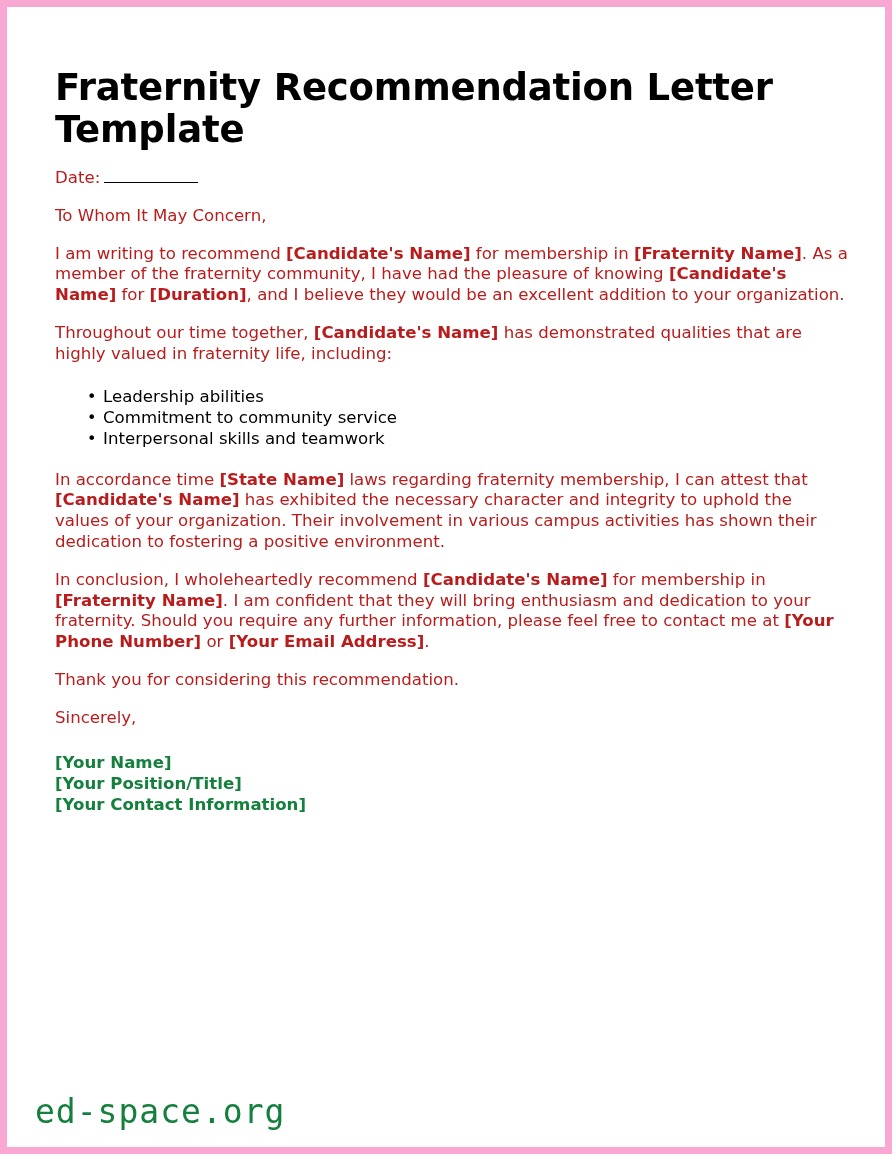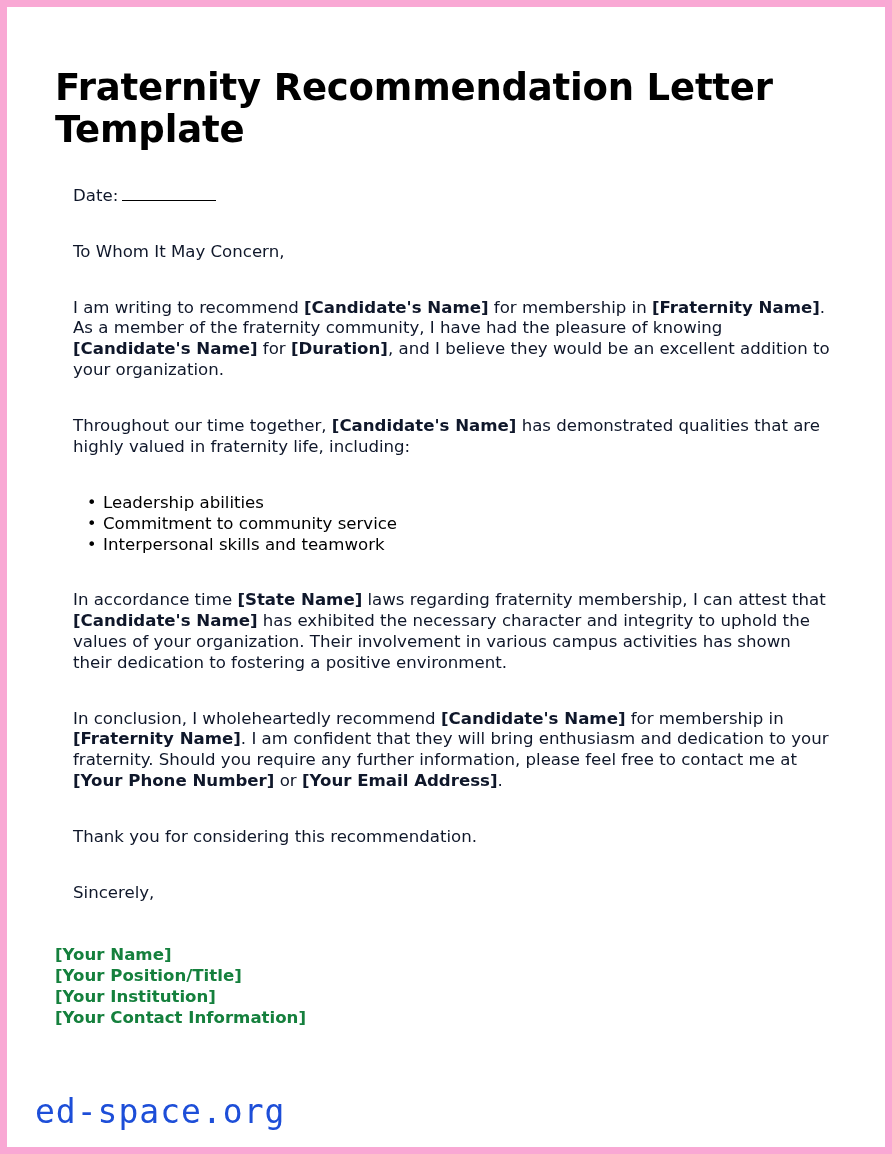--- a/index.html
+++ b/index.html
@@ -37,23 +37,23 @@
     font-weight: bold;
     line-height: 42px;
     letter-spacing: -0.2px;
     margin: 0;
     padding-top: 60px;
     color: #000000;
   }
   p.para {
     font-size: 16.6px;
     line-height: 20.8px;
-    margin: 18px;
+    margin: 0;
     padding-top: 17px;
-    color: #0f172a;
+    color: #b91c1c;
     text-align: left;
   }
   p.para b, li b {
     font-weight: bold;
   }
   .date-line {
     padding-top: 39px;
   }
   .blank {
     display: inline-block;
@@ -92,21 +92,21 @@
     font-weight: bold;
     color: #15803d;
   }
   .watermark {
     position: absolute;
     left: 28px;
     top: 1085px;
     font-family: "DejaVu Sans Mono", "Liberation Mono", monospace;
     font-size: 33px;
     letter-spacing: 1px;
-    color: #1d4ed8;
+    color: #15803d;
     white-space: nowrap;
   }
 </style>
 </head>
 <body>
 
 <div class="page">
 
   <div class="doc">
 
@@ -131,21 +131,20 @@
 
     <p class="para"><span>In conclusion, I wholeheartedly recommend </span><b>[Candidate's Name]</b><span> for membership in </span><b>[Fraternity Name]</b><span>. I am confident that they will bring enthusiasm and dedication to your fraternity. Should you require any further information, please feel free to contact me at </span><b>[Your Phone Number]</b><span> or </span><b>[Your Email Address]</b><span>.</span></p>
 
     <p class="para"><span>Thank you for considering this recommendation.</span></p>
 
     <p class="para"><span>Sincerely,</span></p>
 
     <div class="sig-block">
         <div class="sig-line">[Your Name]</div>
         <div class="sig-line">[Your Position/Title]</div>
-        <div class="sig-line">[Your Institution]</div>
         <div class="sig-line">[Your Contact Information]</div>
       </div>
 
   </div>
 
   <div class="watermark">ed-space.org</div>
 
 </div>
 
 </body></html>

